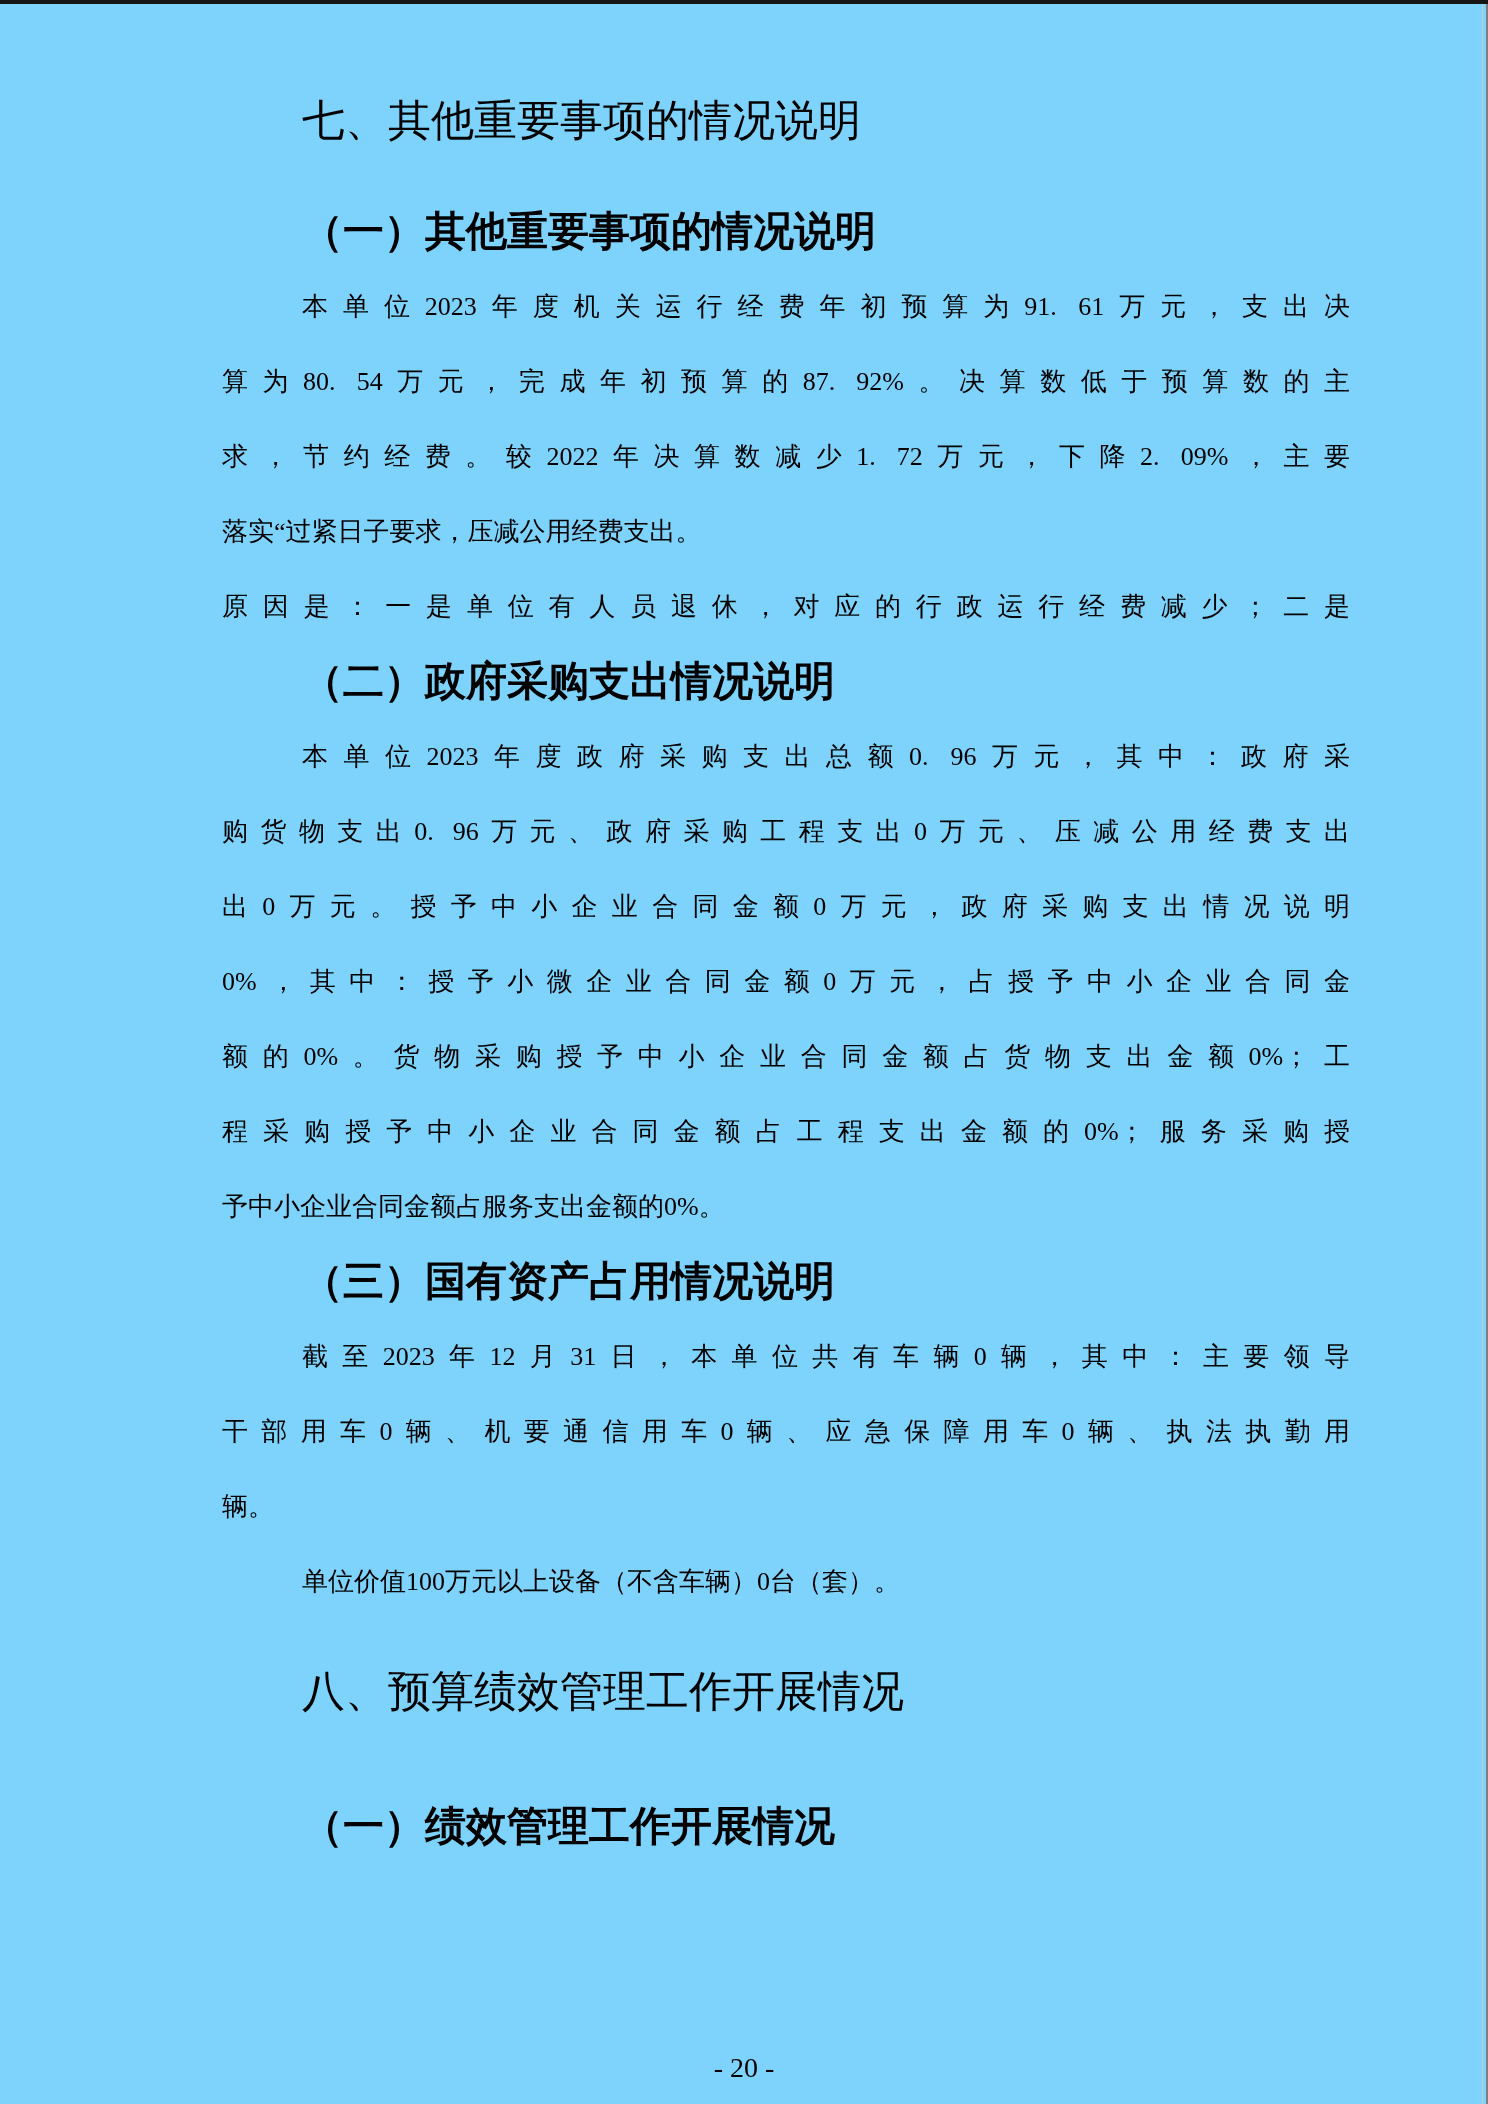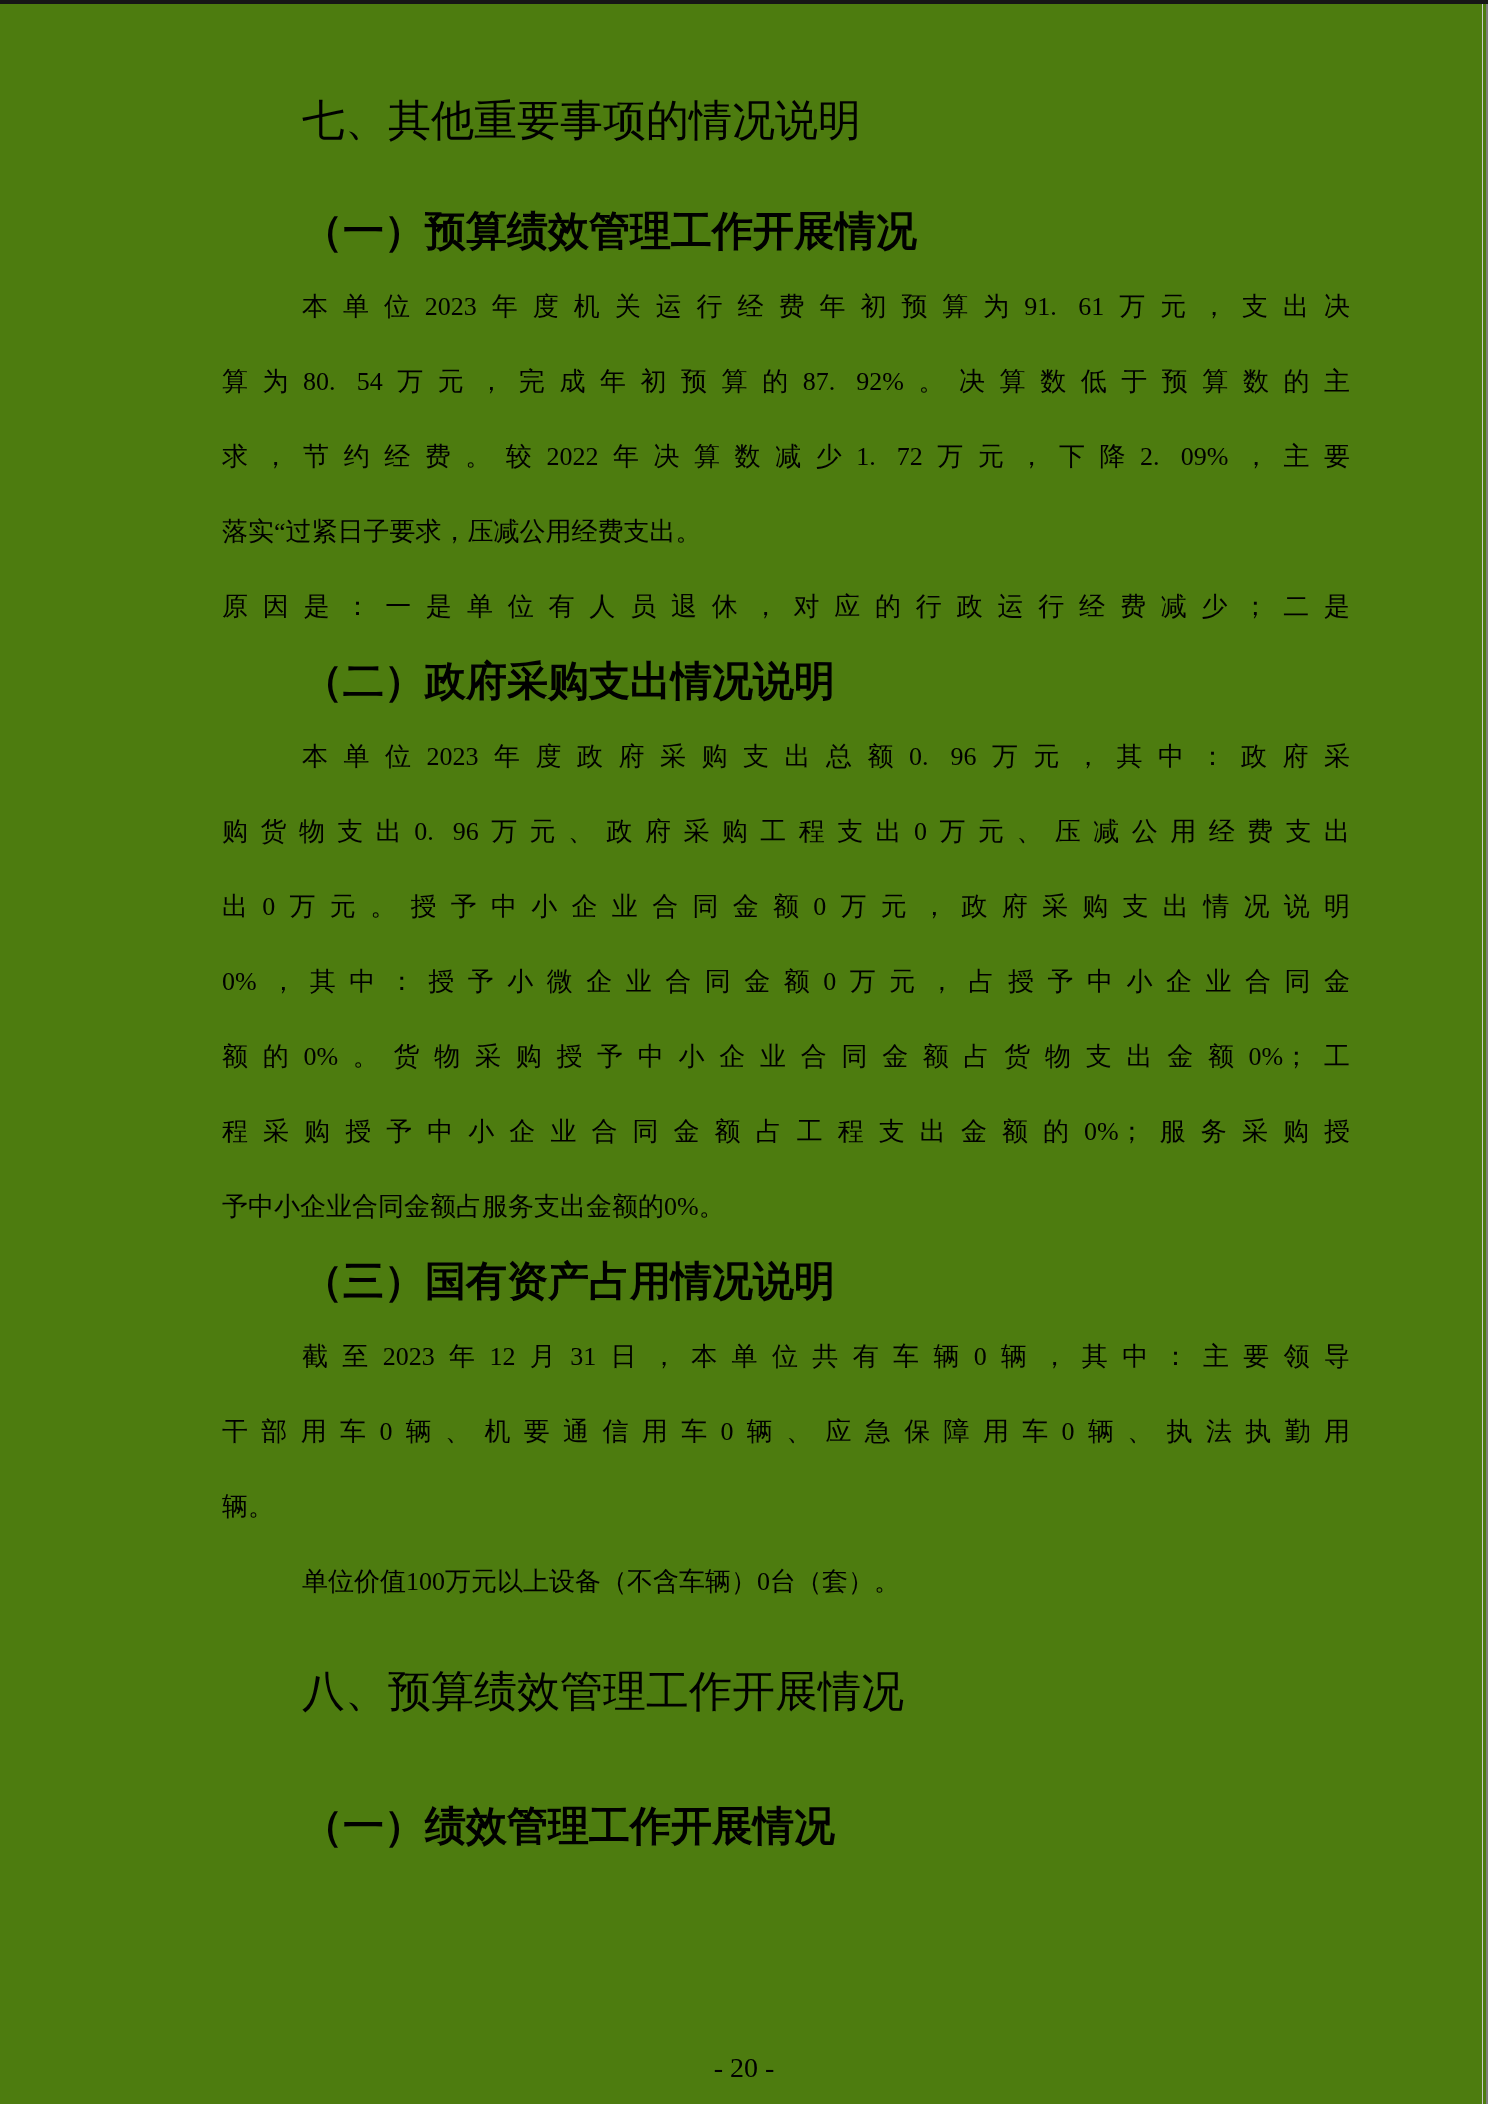--- a/index.html
+++ b/index.html
@@ -1,19 +1,19 @@
 <!DOCTYPE html>
 <html><head>
 <meta charset="utf-8">
 <style>
   html,body { margin:0; padding:0; background:#ffffff; }
   .page {
     position:relative;
     width:1488px; height:2104px;
-    background:#4d7c0f;
+    background:#7dd3fc;
     border-top:4px solid #161616;
     box-sizing:border-box;
     overflow:hidden;
     font-family:"Liberation Serif","DejaVu Serif",serif;
     color:#000000;
   }
   .edge-line-light {
     position:absolute; top:0; bottom:0; right:5px; width:1px;
     background:#c9c9c9;
   }
@@ -54,21 +54,21 @@
 </style>
 </head>
 <body>
 
 <div class="page">
 
   <div class="content">
 
     <h1 class="section-title">七、其他重要事项的情况说明</h1>
 
-    <h2 class="sub-heading">（一）预算绩效管理工作开展情况</h2>
+    <h2 class="sub-heading">（一）其他重要事项的情况说明</h2>
 
     <div class="para">
       <div class="line ind">本单位2023年度机关运行经费年初预算为91. 61万元，支出决</div>
       <div class="line">算为80. 54万元，完成年初预算的87. 92%。决算数低于预算数的主</div>
       <div class="line">求，节约经费。较2022年决算数减少1. 72万元，下降2. 09%，主要</div>
       <div class="line ll">落实“过紧日子要求，压减公用经费支出。</div>
       <div class="line">原因是：一是单位有人员退休，对应的行政运行经费减少；二是</div>
     </div>
 
     <h2 class="sub-heading">（二）政府采购支出情况说明</h2>

